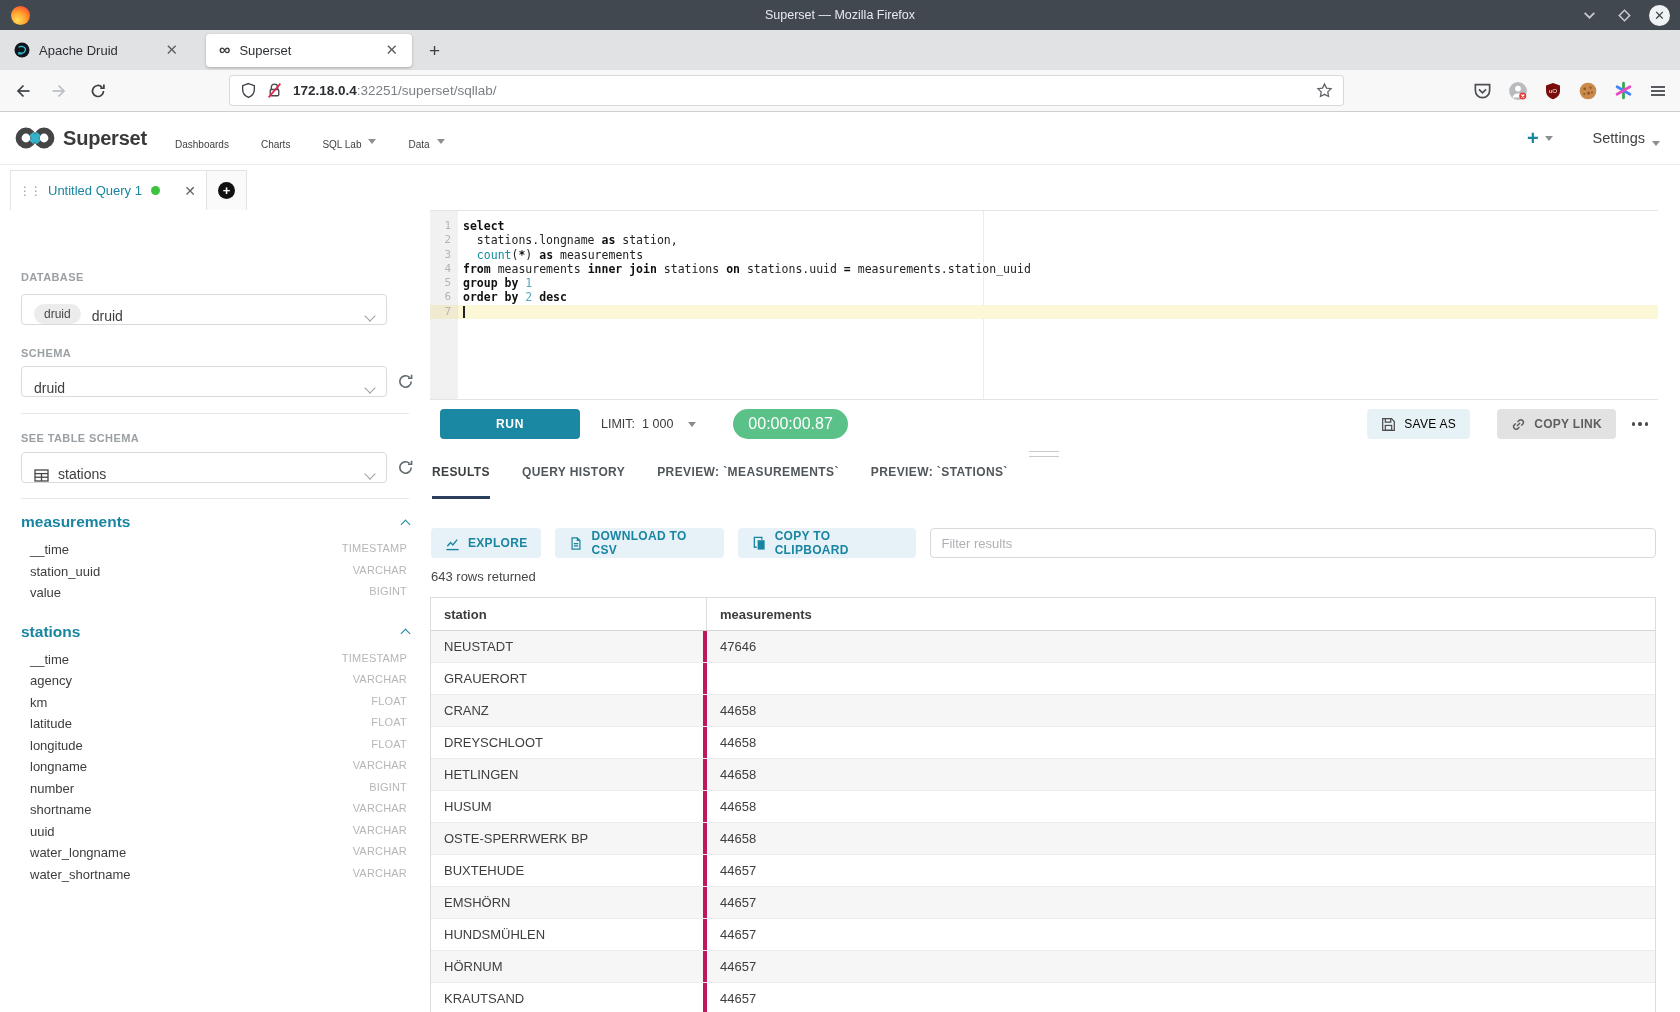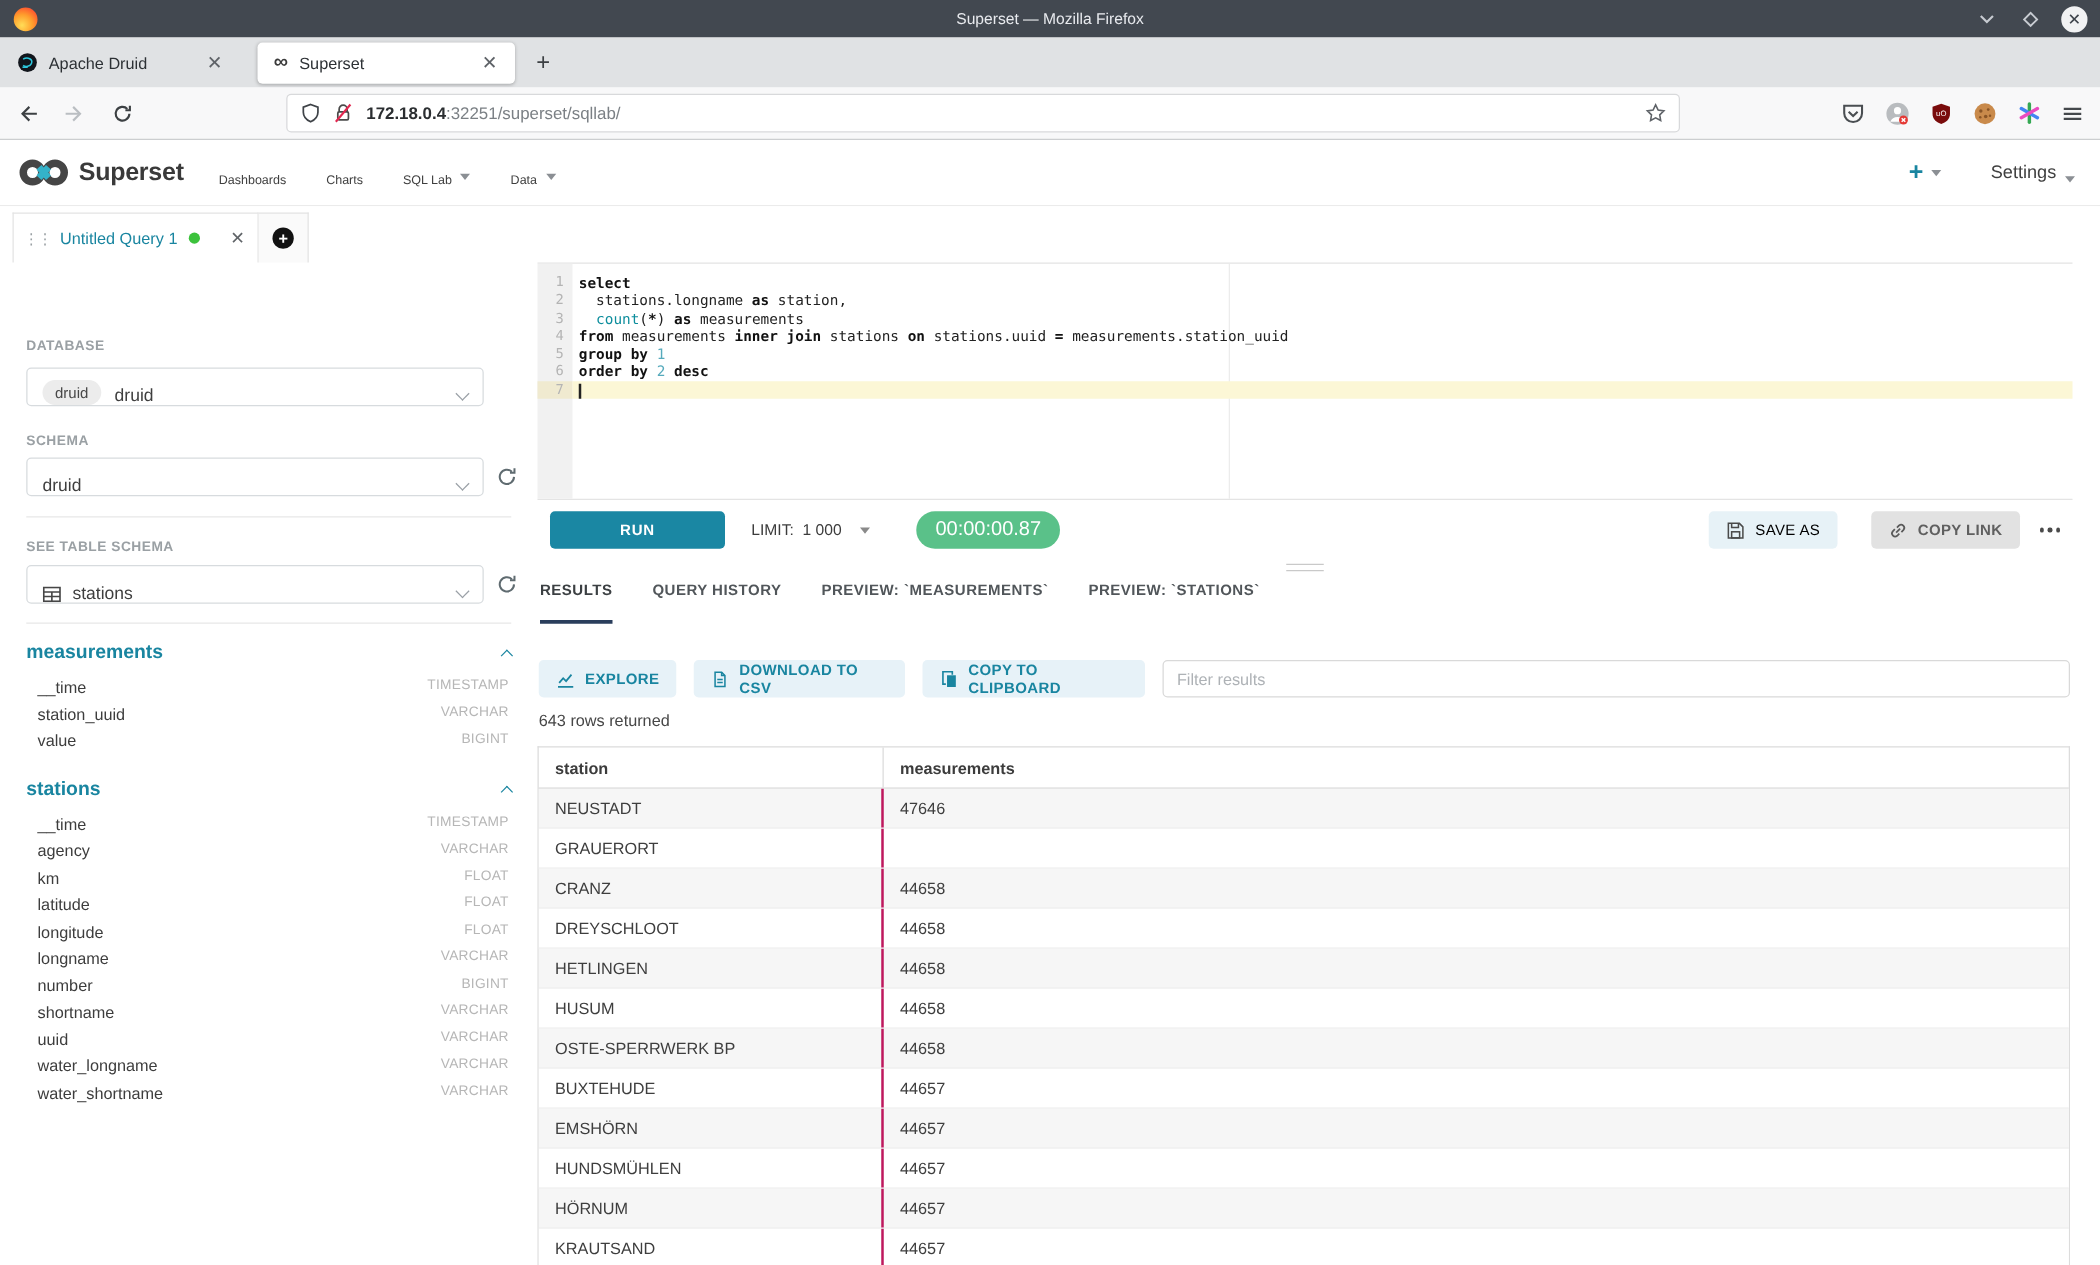--- a/index.html
+++ b/index.html
@@ -148,21 +148,21 @@
   .filter-input::placeholder { color:#aeb2b6; }
   .rowcount { position:absolute; left:1px; top:104px; font-size:13px; color:#474747; }
   .rtable { position:absolute; left:0; top:132px; width:1226px; border:1px solid #dcdcdc; border-bottom:none; background:#fff; }
   .t-head { display:flex; height:33px; border-bottom:1px solid #d5d5d5; }
   .th-cell { display:flex; align-items:center; padding-left:13px; font-size:13px; font-weight:bold; color:#3c3c3c; }
   .th-cell.c1 { width:276px; border-right:1px solid #dcdcdc; }
   .th-cell.c2 { flex:1; }
   .t-row { display:flex; height:32px; border-bottom:1px solid #ececec; background:#fff; }
   .t-row.striped { background:#f6f6f6; }
   .t-cell { display:flex; align-items:center; padding-left:13px; font-size:13px; color:#3e3e3e; }
-  .t-cell.c1 { width:276px; border-right:2px solid #be185d; }
+  .t-cell.c1 { width:276px; border-right:4px solid #be185d; }
   .t-cell.c2 { flex:1; }
 
   svg { display:block; }
 </style>
 </head>
 <body>
 
 <div class="screen">
 
   <div class="titlebar">

